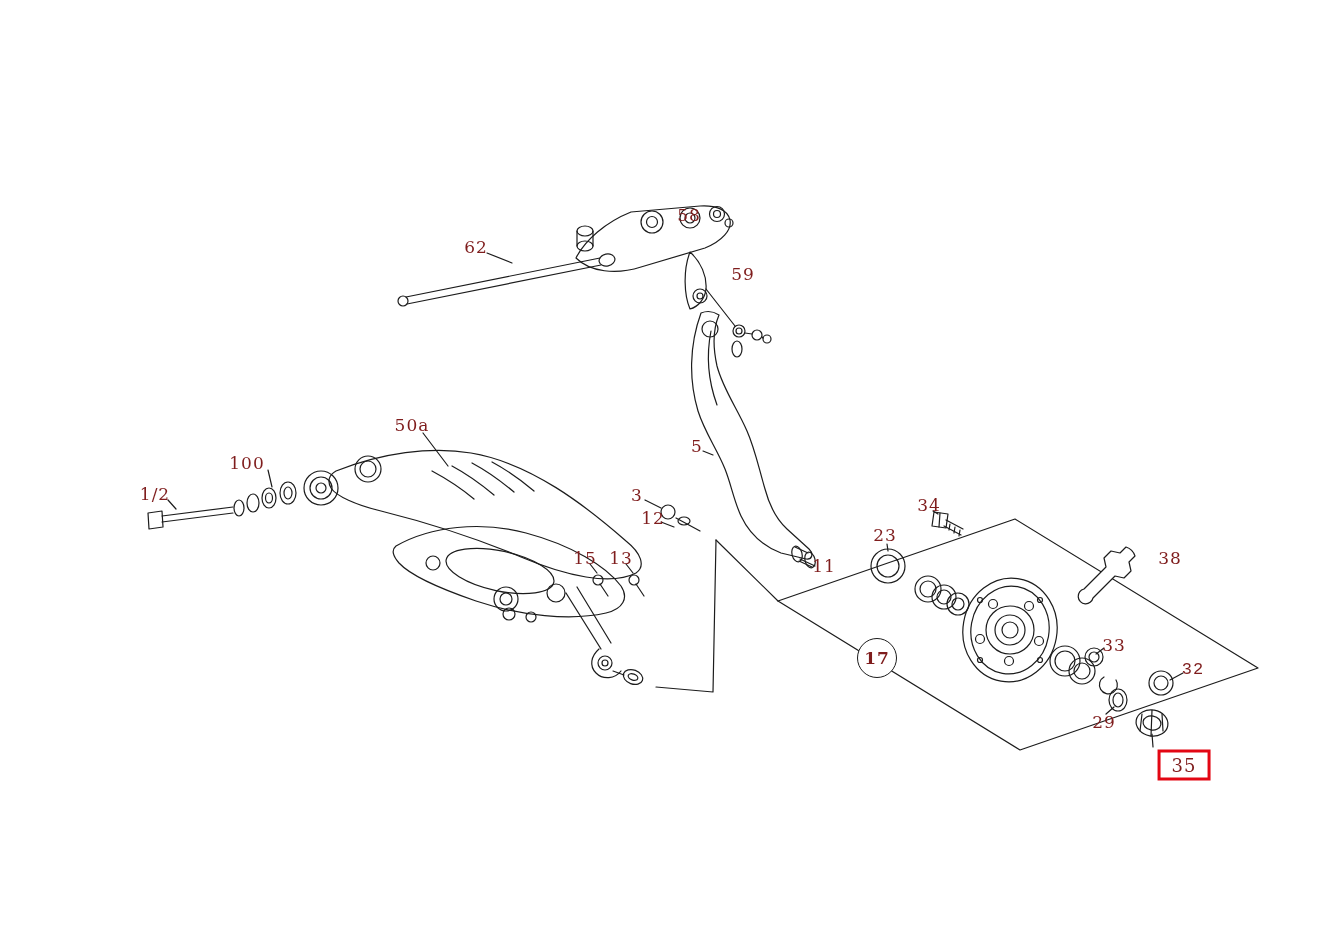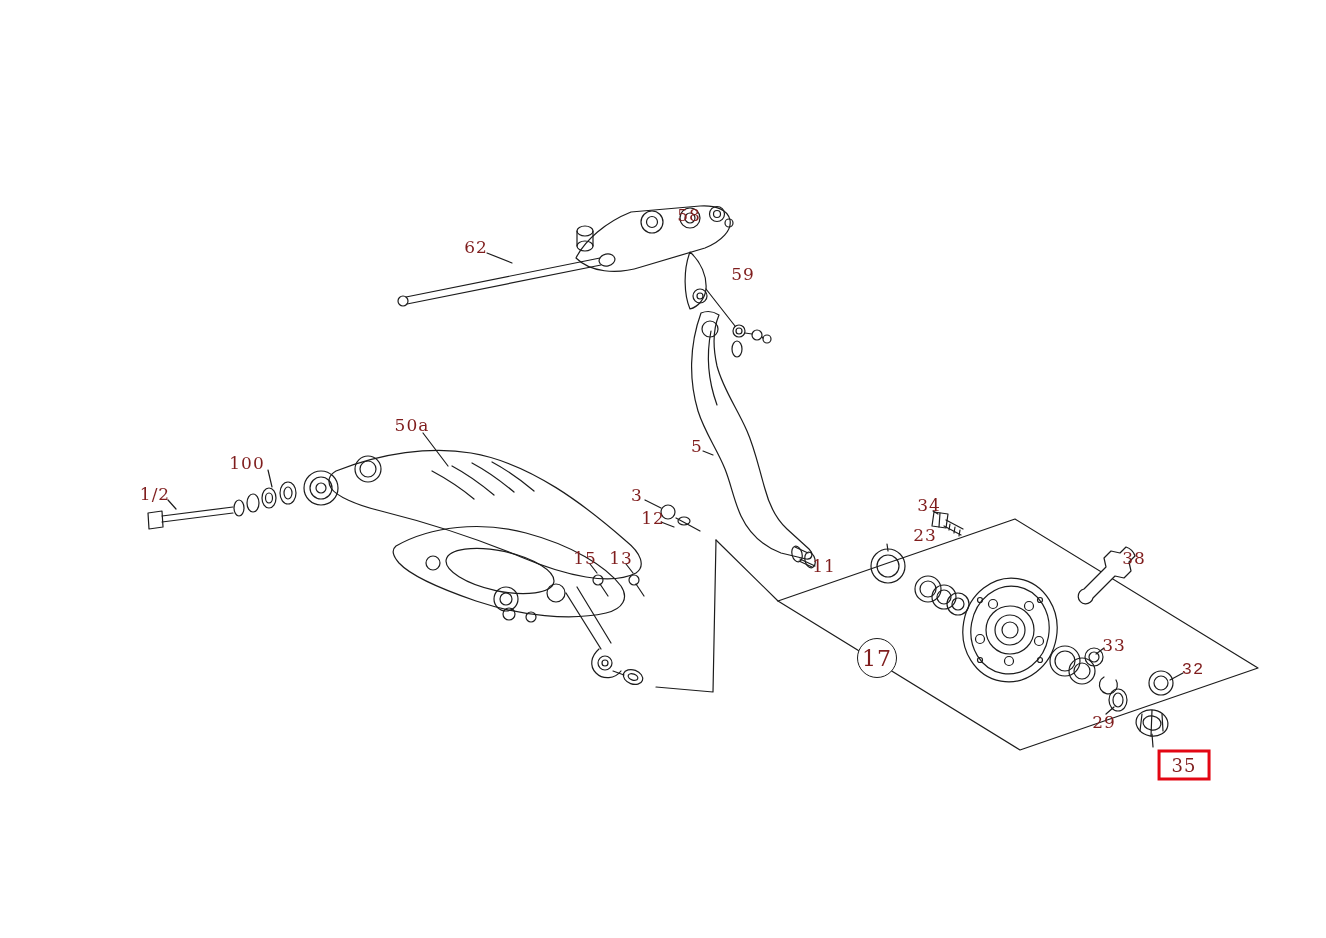--- a/index.html
+++ b/index.html
@@ -29,21 +29,22 @@
     white-space:nowrap;
     cursor:pointer;
     user-select:none;
   }
   .part-label.circled{
     width:38px;height:38px;
     border:1.5px solid var(--line);
     border-radius:50%;
     background:var(--bg);
     display:flex;align-items:center;justify-content:center;
-    font-size:22px;
+    font-size:17px;
+    font-weight:bold;
   }
   .part-label.boxed{
     border:3px solid var(--highlight);
     background:var(--bg);
     padding:2px 11px;
     font-size:18px;
     margin-left:28px;
   }
 </style>
 </head>
@@ -227,23 +228,23 @@
       <div class="part-label plain" style="left: 743px; top: 274px;">59</div>
       <div class="part-label plain" style="left: 412px; top: 425px;">50a</div>
       <div class="part-label plain" style="left: 247px; top: 463px;">100</div>
       <div class="part-label plain" style="left: 155px; top: 494px;">1/2</div>
       <div class="part-label plain" style="left: 697px; top: 446px;">5</div>
       <div class="part-label plain" style="left: 637px; top: 495px;">3</div>
       <div class="part-label plain" style="left: 653px; top: 518px;">12</div>
       <div class="part-label plain" style="left: 585px; top: 558px;">15</div>
       <div class="part-label plain" style="left: 621px; top: 558px;">13</div>
       <div class="part-label plain" style="left: 824px; top: 566px;">11</div>
-      <div class="part-label plain" style="left: 885px; top: 535px; margin-left: 40px;">23</div>
+      <div class="part-label plain" style="left: 885px; top: 535px;">23</div>
       <div class="part-label plain" style="left: 929px; top: 505px;">34</div>
-      <div class="part-label plain" style="left: 1134px; top: 558px;">38</div>
+      <div class="part-label plain" style="left: 1170px; top: 558px;">38</div>
       <div class="part-label circled" style="left: 877px; top: 658px;">17</div>
       <div class="part-label plain" style="left: 1114px; top: 645px;">33</div>
       <div class="part-label plain" style="left: 1193px; top: 669px; font-family: Liberation Mono, monospace;">32</div>
       <div class="part-label plain" style="left: 1104px; top: 722px;">29</div>
       <div class="part-label boxed" style="left: 1156px; top: 765px;">35</div>
     </div>
 
 </div>
 
 </body></html>

